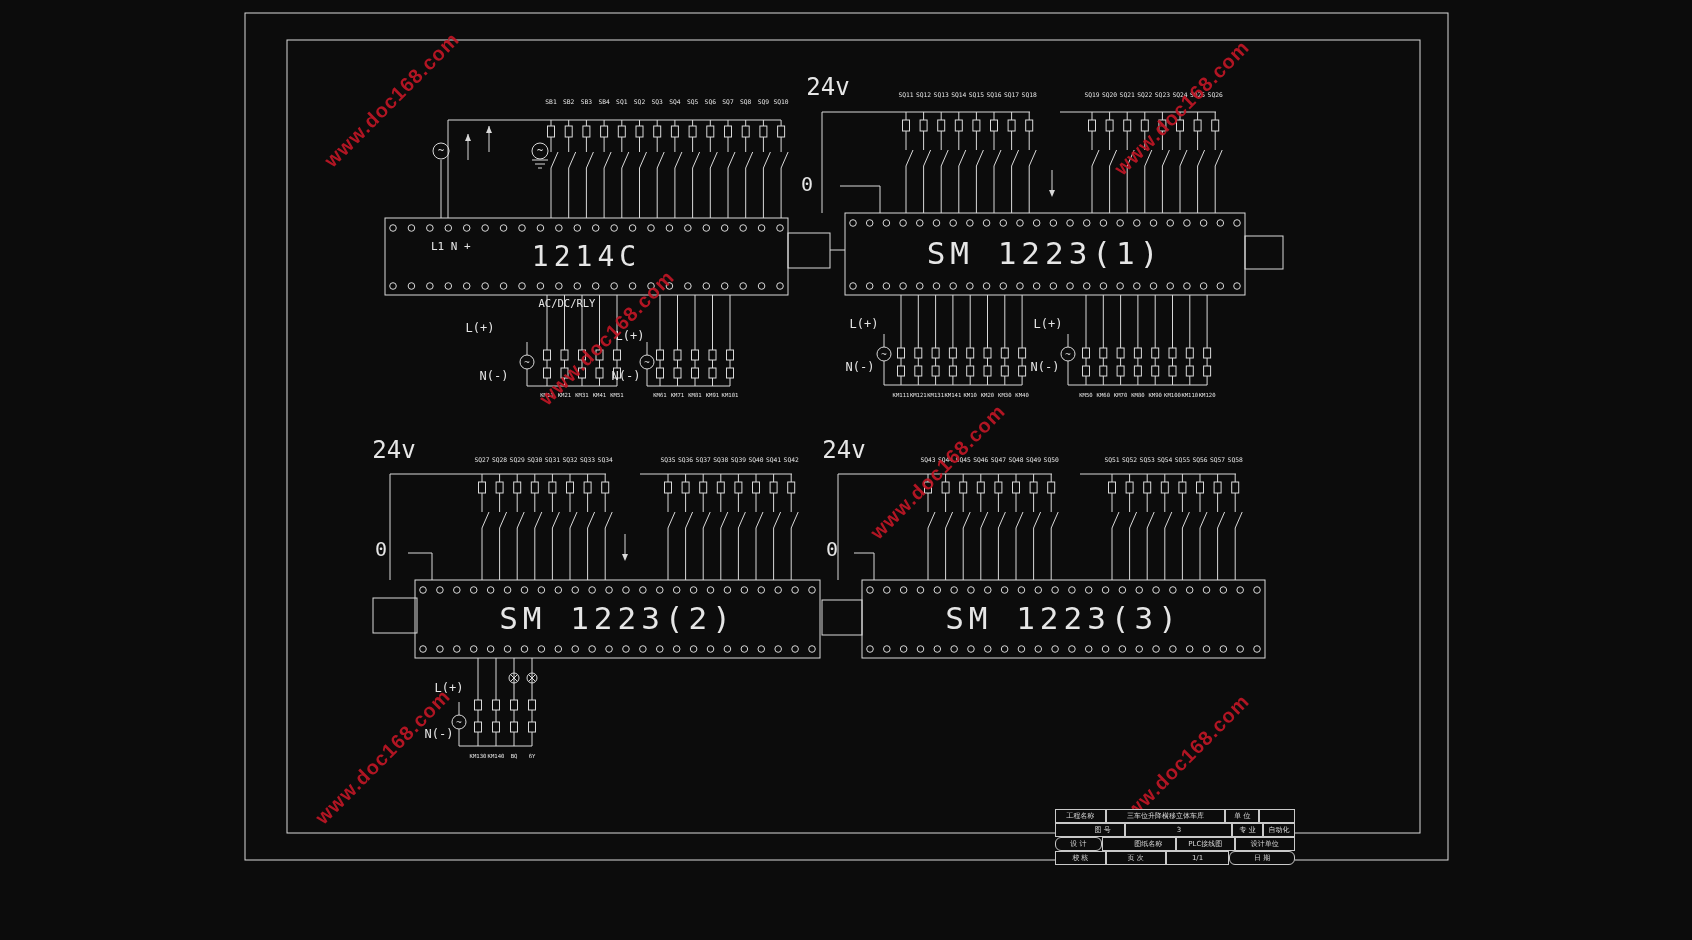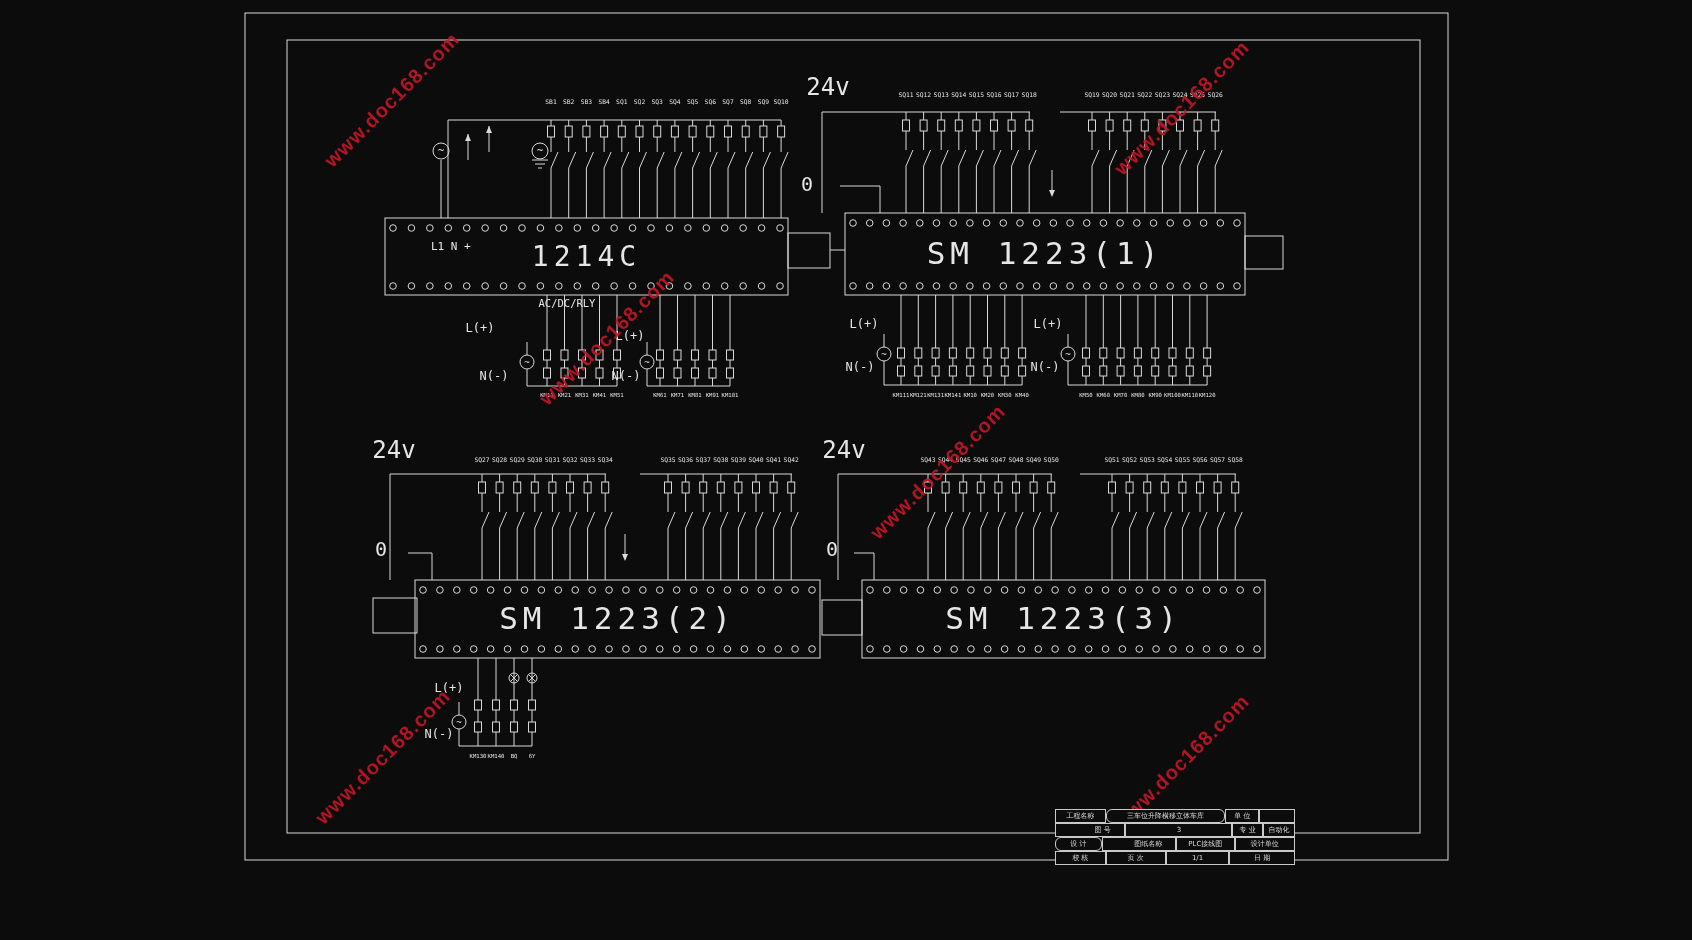--- a/index.html
+++ b/index.html
@@ -862,36 +862,36 @@
   <div class="watermark" style="left:392px;top:100px">www.doc168.com</div>
   <div class="watermark" style="left:607px;top:338px">www.doc168.com</div>
   <div class="watermark" style="left:1182px;top:108px">www.doc168.com</div>
   <div class="watermark" style="left:938px;top:472px">www.doc168.com</div>
   <div class="watermark" style="left:383px;top:757px">www.doc168.com</div>
   <div class="watermark" style="left:1182px;top:762px">www.doc168.com</div>
 
   <div class="titleblock" id="titleblock" style="left: 1055px; top: 789px; width: 240px; height: 56px;">
       <div class="tb-row">
         <div class="tb-cell" style="width: 50px;">工程名称</div>
-        <div class="tb-cell" style="width: 124px; border-radius: 6px;">三车位升降横移立体车库</div>
+        <div class="tb-cell" style="width: 124px;">三车位升降横移立体车库</div>
         <div class="tb-cell" style="width: 32px;">单 位</div>
         <div class="tb-cell" style="width: 34px;"></div>
       </div>
       <div class="tb-row">
         <div class="tb-cell" style="width: 50px; padding-left: 26px;">图  号</div>
         <div class="tb-cell" style="width: 124px;">3</div>
         <div class="tb-cell" style="width: 32px;">专 业</div>
         <div class="tb-cell" style="width: 34px; text-align: right;">自动化</div>
       </div>
       <div class="tb-row">
         <div class="tb-cell" style="width: 50px; border-radius: 6px;">设 计</div>
         <div class="tb-cell" style="width: 60px; padding-left: 20px;">图纸名称</div>
         <div class="tb-cell" style="width: 64px;">PLC接线图</div>
         <div class="tb-cell" style="width: 66px;">设计单位</div>
       </div>
       <div class="tb-row">
         <div class="tb-cell" style="width: 50px; font-family: Liberation Serif, serif;">校 核</div>
         <div class="tb-cell" style="width: 60px;">页 次</div>
         <div class="tb-cell" style="width: 64px;">1/1</div>
-        <div class="tb-cell" style="width: 66px;">日 期</div>
+        <div class="tb-cell" style="width: 66px; border-radius: 6px;">日 期</div>
       </div>
     </div>
 </div>
 
 </body></html>

